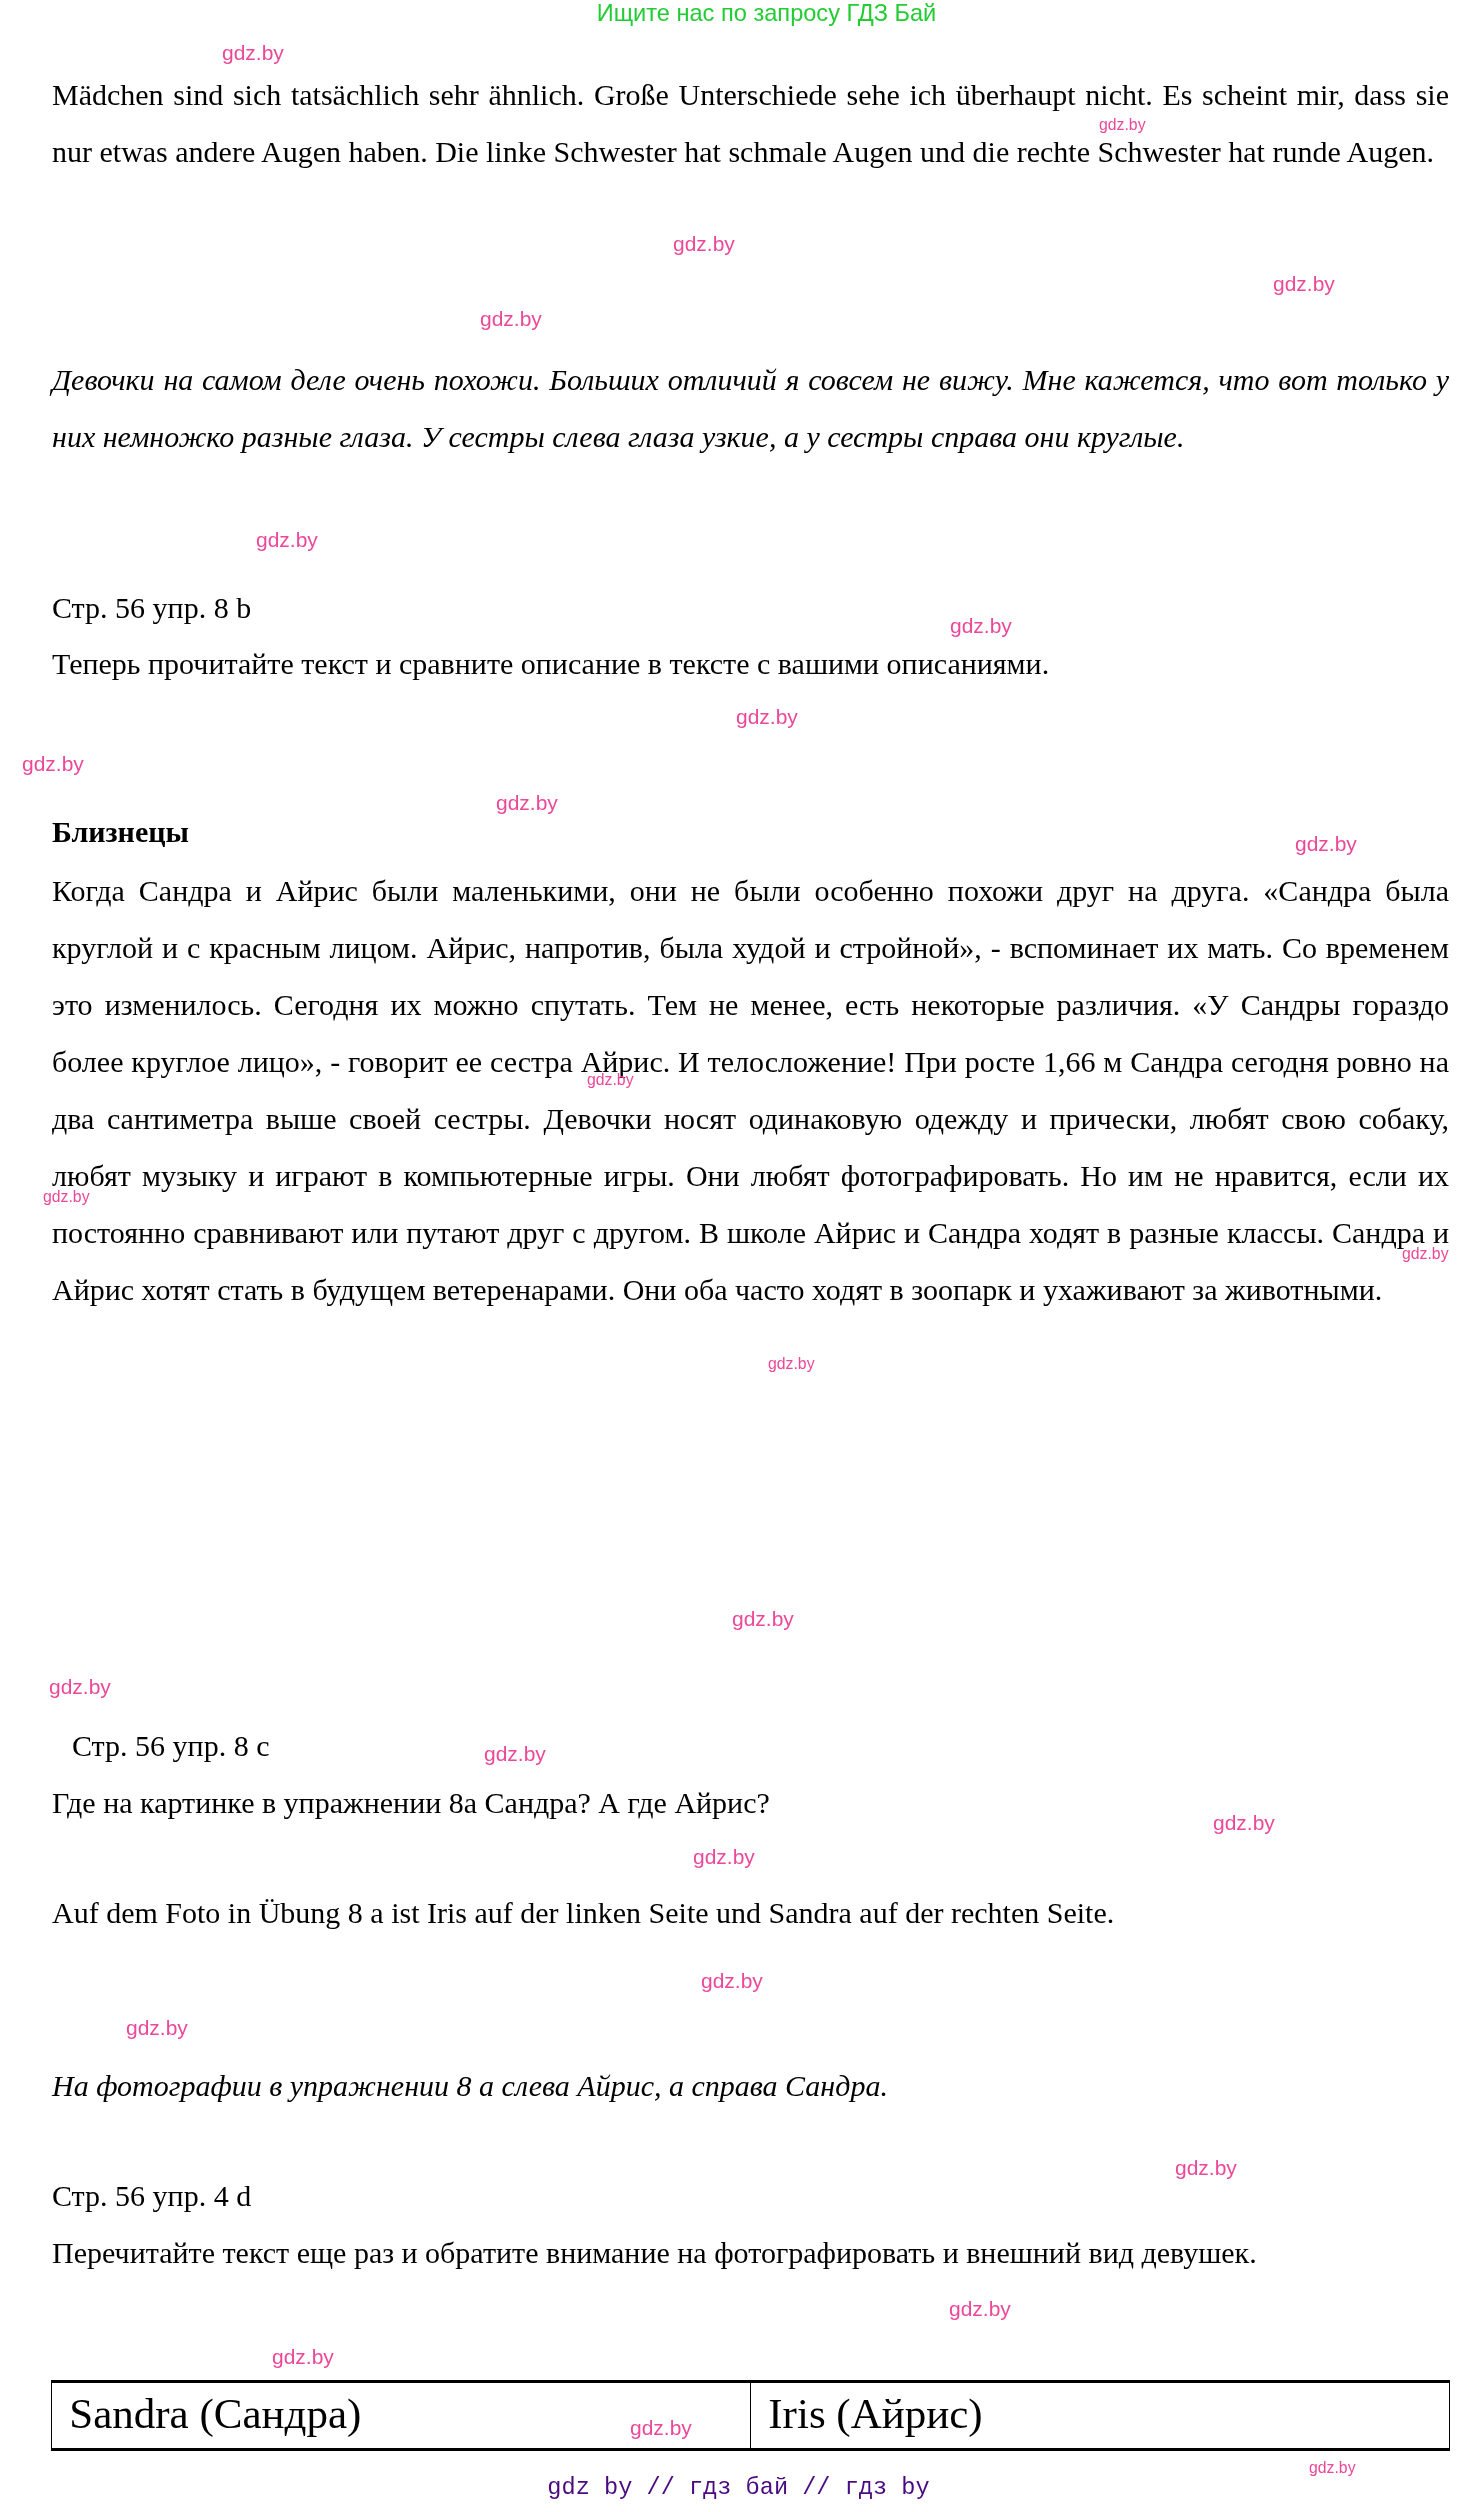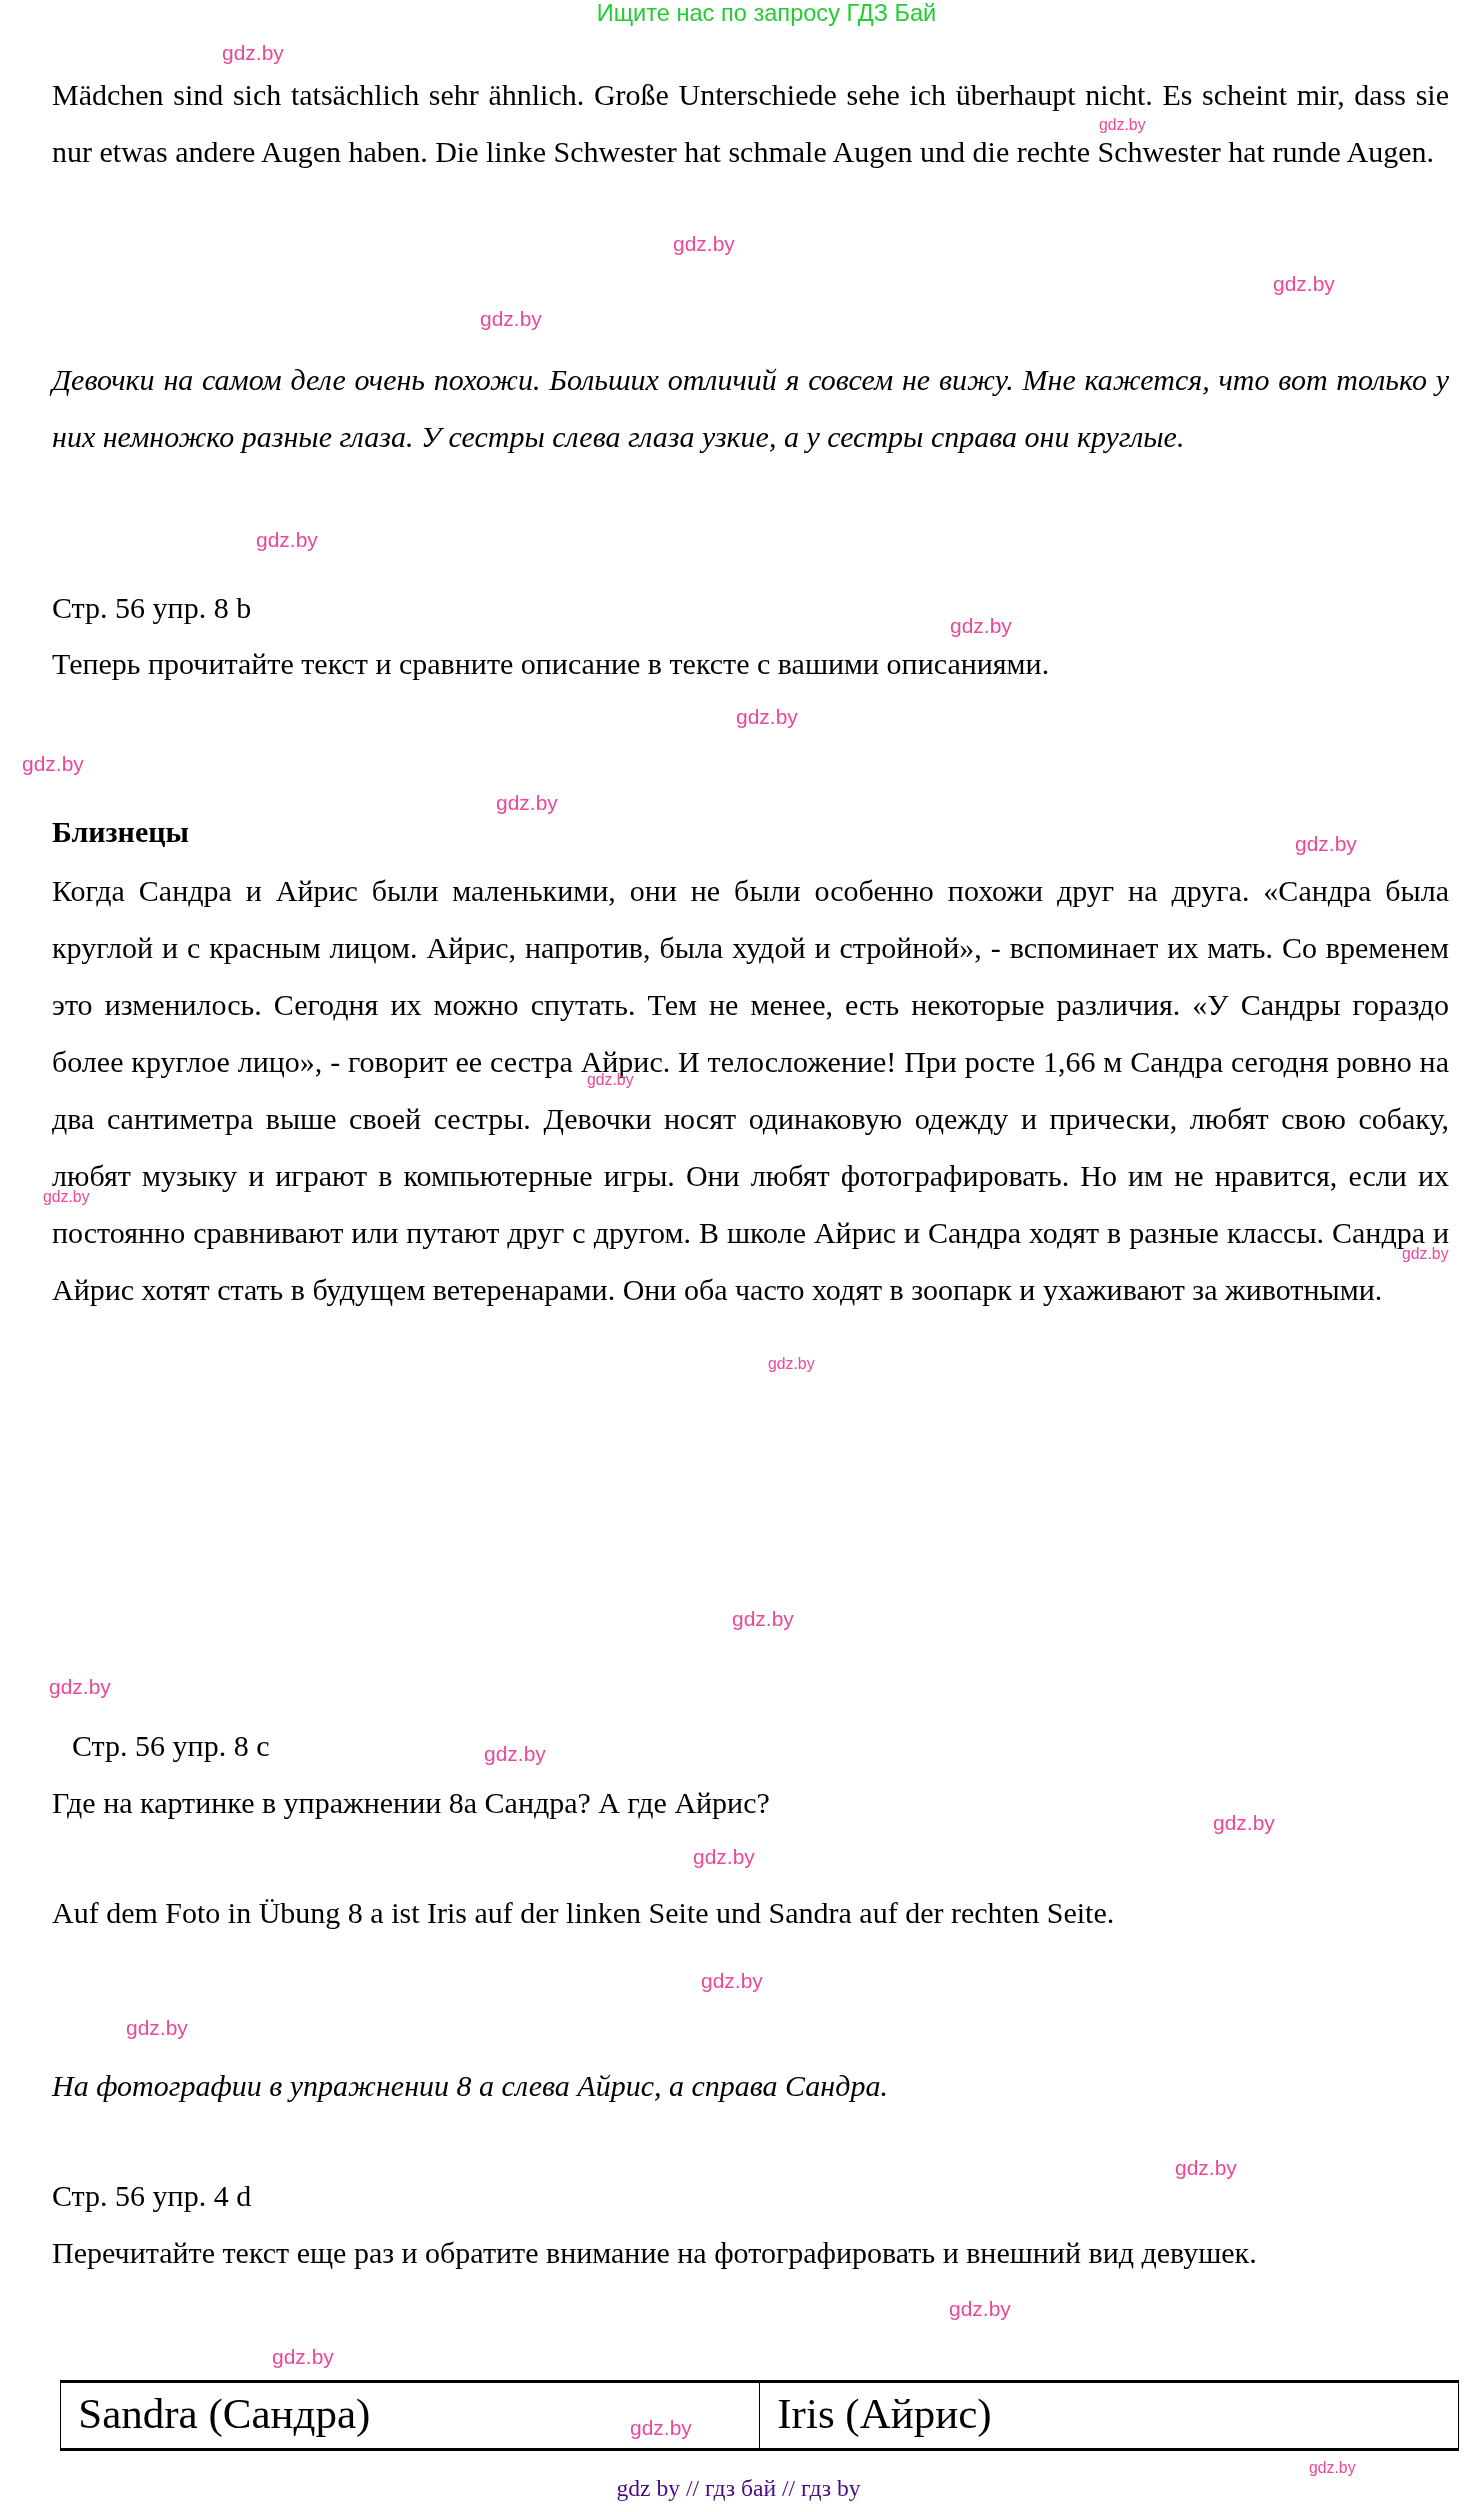--- a/index.html
+++ b/index.html
@@ -2,30 +2,30 @@
 <html style="font-size:12.6px"><head>
 <meta charset="utf-8">
 <style>
   html, body { margin: 0; padding: 0; background: #ffffff; }
   body { width: 1477px; height: 2512px; position: relative; overflow: hidden;
          font-family: "Liberation Serif", serif; color: #000; }
   .banner { position: absolute; top: 0; left: 0; width: 1477px; text-align: center;
             font-family: "Liberation Sans", sans-serif; font-size: 23.6px; line-height: 27px;
             color: #22cc33; padding-left: 28px; }
   .footer { position: absolute; top: 2474px; left: 0; width: 1477px; text-align: center;
-            font-family: Liberation Serif, serif; font-size: 23.6px; line-height: 28px;
+            font-family: Liberation Mono, monospace; font-size: 23.6px; line-height: 28px;
             color: #4b0a82; }
   .block { position: absolute; left: 52px; width: 1397px; font-size: 30px; line-height: 57px;
            text-align: justify; text-align-last: left; }
   .italic { font-style: italic; }
   .bold { font-weight: bold; }
   .wm { position: absolute; font-family: Liberation Sans, sans-serif; font-size: 21px;
         color: #ec4899; line-height: 23.6px; }
   .wm.small { font-size: 15.8px; }
-  table.answer { position: absolute; left: 60px; top: 2380px; width: 1399px;
+  table.answer { position: absolute; left: 51px; top: 2380px; width: 1399px;
                  border-collapse: collapse; font-size: 43px; }
   table.answer td { border: 1.6px solid #000; padding: 4.7px 14px 7.9px 17.3px; height: 52px;
                     vertical-align: middle; width: 50%; }
   table.answer tr { border-top: 3.9px solid #000; border-bottom: 3.9px solid #000; }
 </style>
 </head>
 <body>
 
 <div class="banner">Ищите нас по запросу ГДЗ Бай</div>
 

